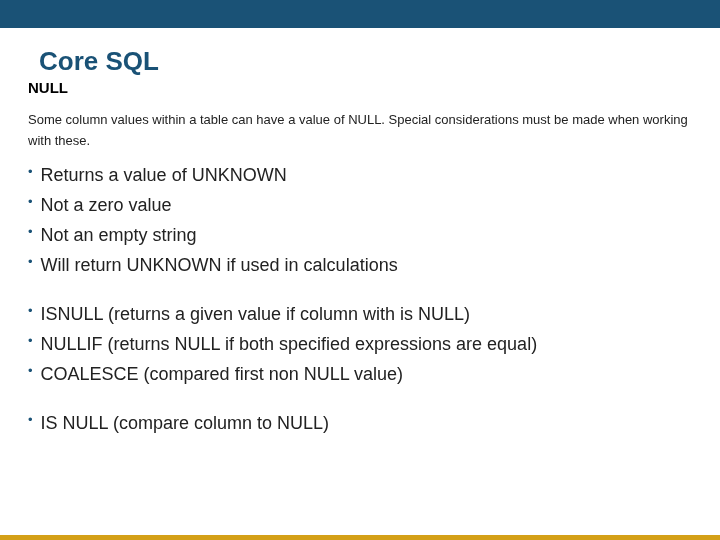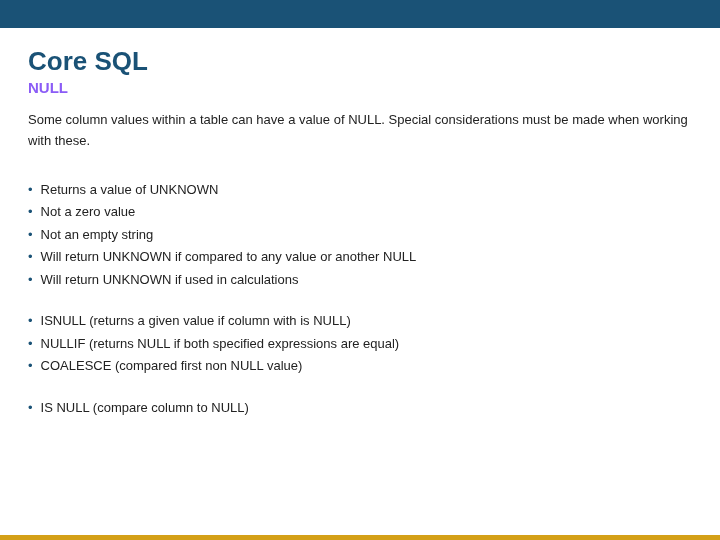--- a/index.html
+++ b/index.html
@@ -24,51 +24,52 @@
 
     .content {
       padding: 18px 28px 18px 28px;
     }
 
     .title {
       font-size: 26px;
       font-weight: bold;
       color: #1a5276;
       margin-bottom: 2px;
+      margin-left: 11px;
     }
 
     .subtitle {
       font-size: 15px;
       font-weight: bold;
-      color: #8b5cf6;
+      color: #000000;
       margin-bottom: 14px;
     }
 
     .description {
       font-size: 13px;
       color: #222;
-      margin-bottom: 28px;
+      margin-bottom: 10px;
       line-height: 1.6;
     }
 
     .section-title {
       font-size: 15px;
       font-weight: bold;
       color: #222;
       margin-bottom: 8px;
     }
 
     .bullet-list {
       list-style: none;
       margin-bottom: 22px;
       padding-left: 0;
     }
 
     .bullet-list li {
-      font-size: 13px;
+      font-size: 18px;
       color: #222;
       margin-bottom: 3px;
       display: flex;
       align-items: flex-start;
       line-height: 1.5;
     }
 
     .bullet-list li::before {
       content: "•";
       color: #1a5276;
@@ -97,21 +98,20 @@
   <div class="title">Core SQL</div>
   <div class="subtitle">NULL</div>
 
   <p class="description">Some column values within a table can have a value of NULL.  Special considerations must be made when working with these.</p>
 
   <div>
     <ul class="bullet-list" id="char-list">
         <li>Returns a value of UNKNOWN</li>
         <li>Not a zero value</li>
         <li>Not an empty string</li>
-        <li>Will return UNKNOWN if compared to any value or another NULL</li>
         <li>Will return UNKNOWN if used in calculations</li>
       </ul>
   </div>
 
   <div>
     <ul class="bullet-list" id="func-list">
         <li>ISNULL (returns a given value if column with is NULL)</li>
         <li>NULLIF (returns NULL if both specified expressions are equal)</li>
         <li>COALESCE (compared first non NULL value)</li>
       </ul>

